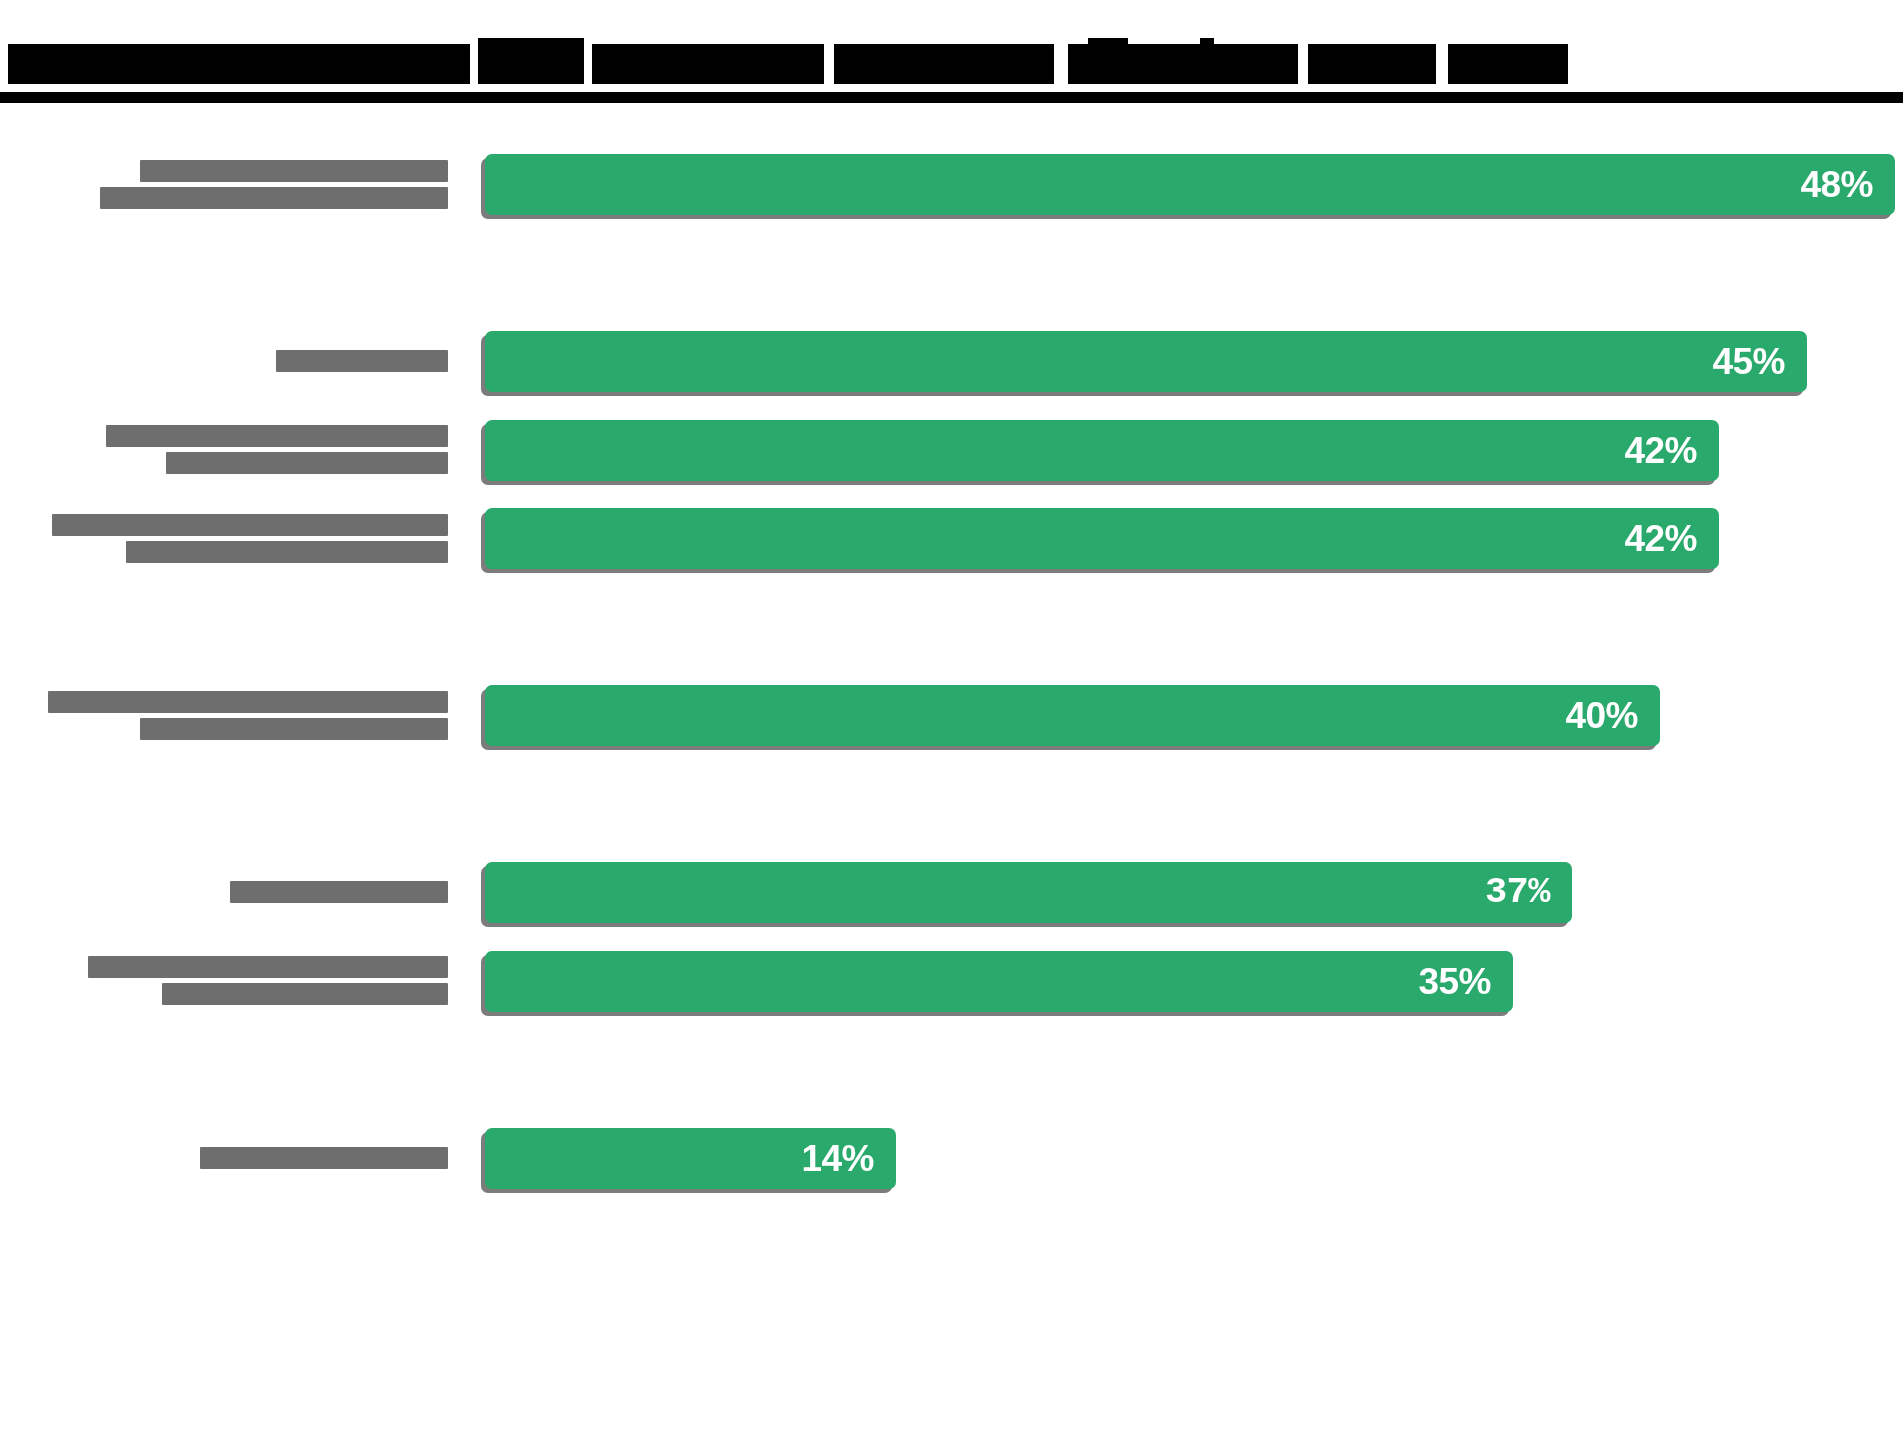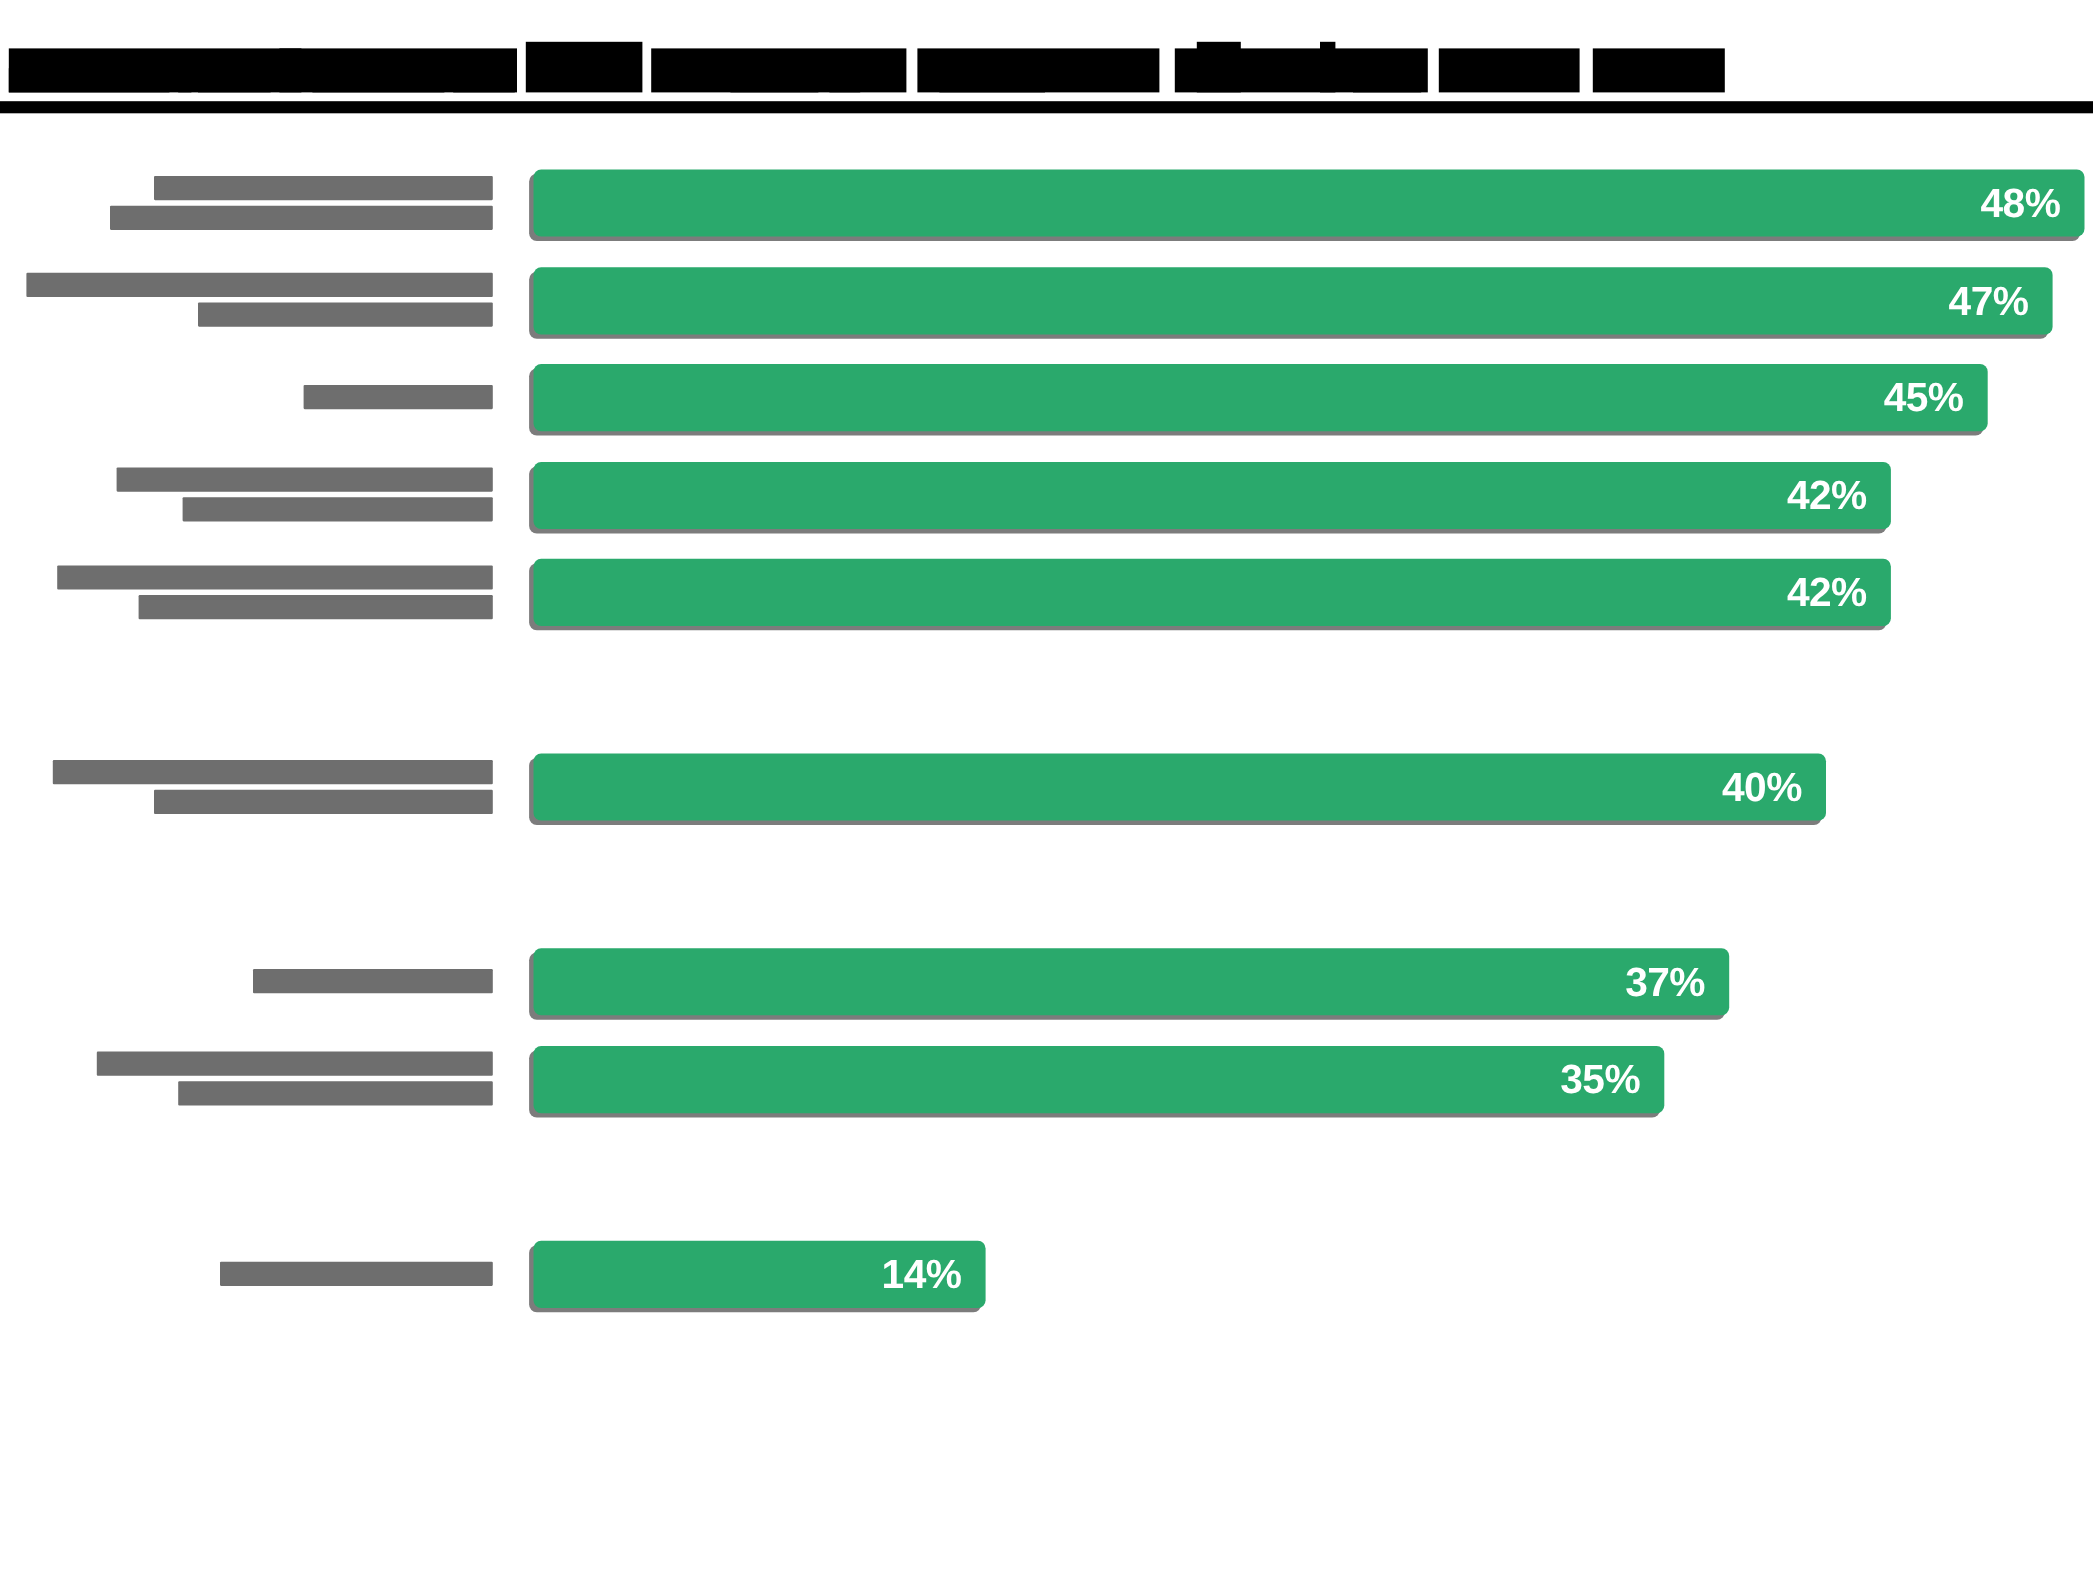--- a/index.html
+++ b/index.html
@@ -145,32 +145,20 @@
         <div class="label-line" style="width: 308px; background: rgb(110, 110, 110);"></div>
         <div class="label-line" style="width: 348px; background: rgb(110, 110, 110);"></div>
       </div>
       <div class="bar-wrap" style="width: 1410px;">
         <div class="bar-shadow" style="width: 1410px; background: rgb(124, 124, 124);"></div>
         <div class="bar-fill" style="width: 1410px; background: rgb(42, 169, 108);">
           <span class="bar-value" style="color: rgb(255, 255, 255);">48%</span>
         </div>
       </div>
     </div>
-    <div class="row" style="top: 88.5px;">
-      <div class="label-cell">
-        <div class="label-line" style="width: 424px; background: rgb(110, 110, 110);"></div>
-        <div class="label-line" style="width: 268px; background: rgb(110, 110, 110);"></div>
-      </div>
-      <div class="bar-wrap" style="width: 1381px;">
-        <div class="bar-shadow" style="width: 1381px; background: rgb(124, 124, 124);"></div>
-        <div class="bar-fill" style="width: 1381px; background: rgb(42, 169, 108);">
-          <span class="bar-value" style="color: rgb(255, 255, 255);">47%</span>
-        </div>
-      </div>
-    </div>
     <div class="row" style="top: 177px;">
       <div class="label-cell">
         <div class="label-line" style="width: 172px; background: rgb(110, 110, 110);"></div>
       </div>
       <div class="bar-wrap" style="width: 1203px; text-align: right;">
         <div class="bar-shadow" style="width: 1322px; background: rgb(124, 124, 124);"></div>
         <div class="bar-fill" style="width: 1322px; background: rgb(42, 169, 108);">
           <span class="bar-value" style="color: rgb(255, 255, 255);">45%</span>
         </div>
       </div>
@@ -208,21 +196,21 @@
         <div class="bar-shadow" style="width: 1175px; background: rgb(124, 124, 124);"></div>
         <div class="bar-fill" style="width: 1175px; background: rgb(42, 169, 108);">
           <span class="bar-value" style="color: rgb(255, 255, 255);">40%</span>
         </div>
       </div>
     </div>
     <div class="row" style="top: 708px;">
       <div class="label-cell">
         <div class="label-line" style="width: 218px; background: rgb(110, 110, 110);"></div>
       </div>
-      <div class="bar-wrap" style="width: 1087px;">
+      <div class="bar-wrap" style="width: 1087px; font-family: Liberation Mono, monospace;">
         <div class="bar-shadow" style="width: 1087px; background: rgb(124, 124, 124);"></div>
         <div class="bar-fill" style="width: 1087px; background: rgb(42, 169, 108);">
           <span class="bar-value" style="color: rgb(255, 255, 255);">37%</span>
         </div>
       </div>
     </div>
     <div class="row" style="top: 796.5px;">
       <div class="label-cell">
         <div class="label-line" style="width: 360px; background: rgb(110, 110, 110);"></div>
         <div class="label-line" style="width: 286px; background: rgb(110, 110, 110);"></div>

